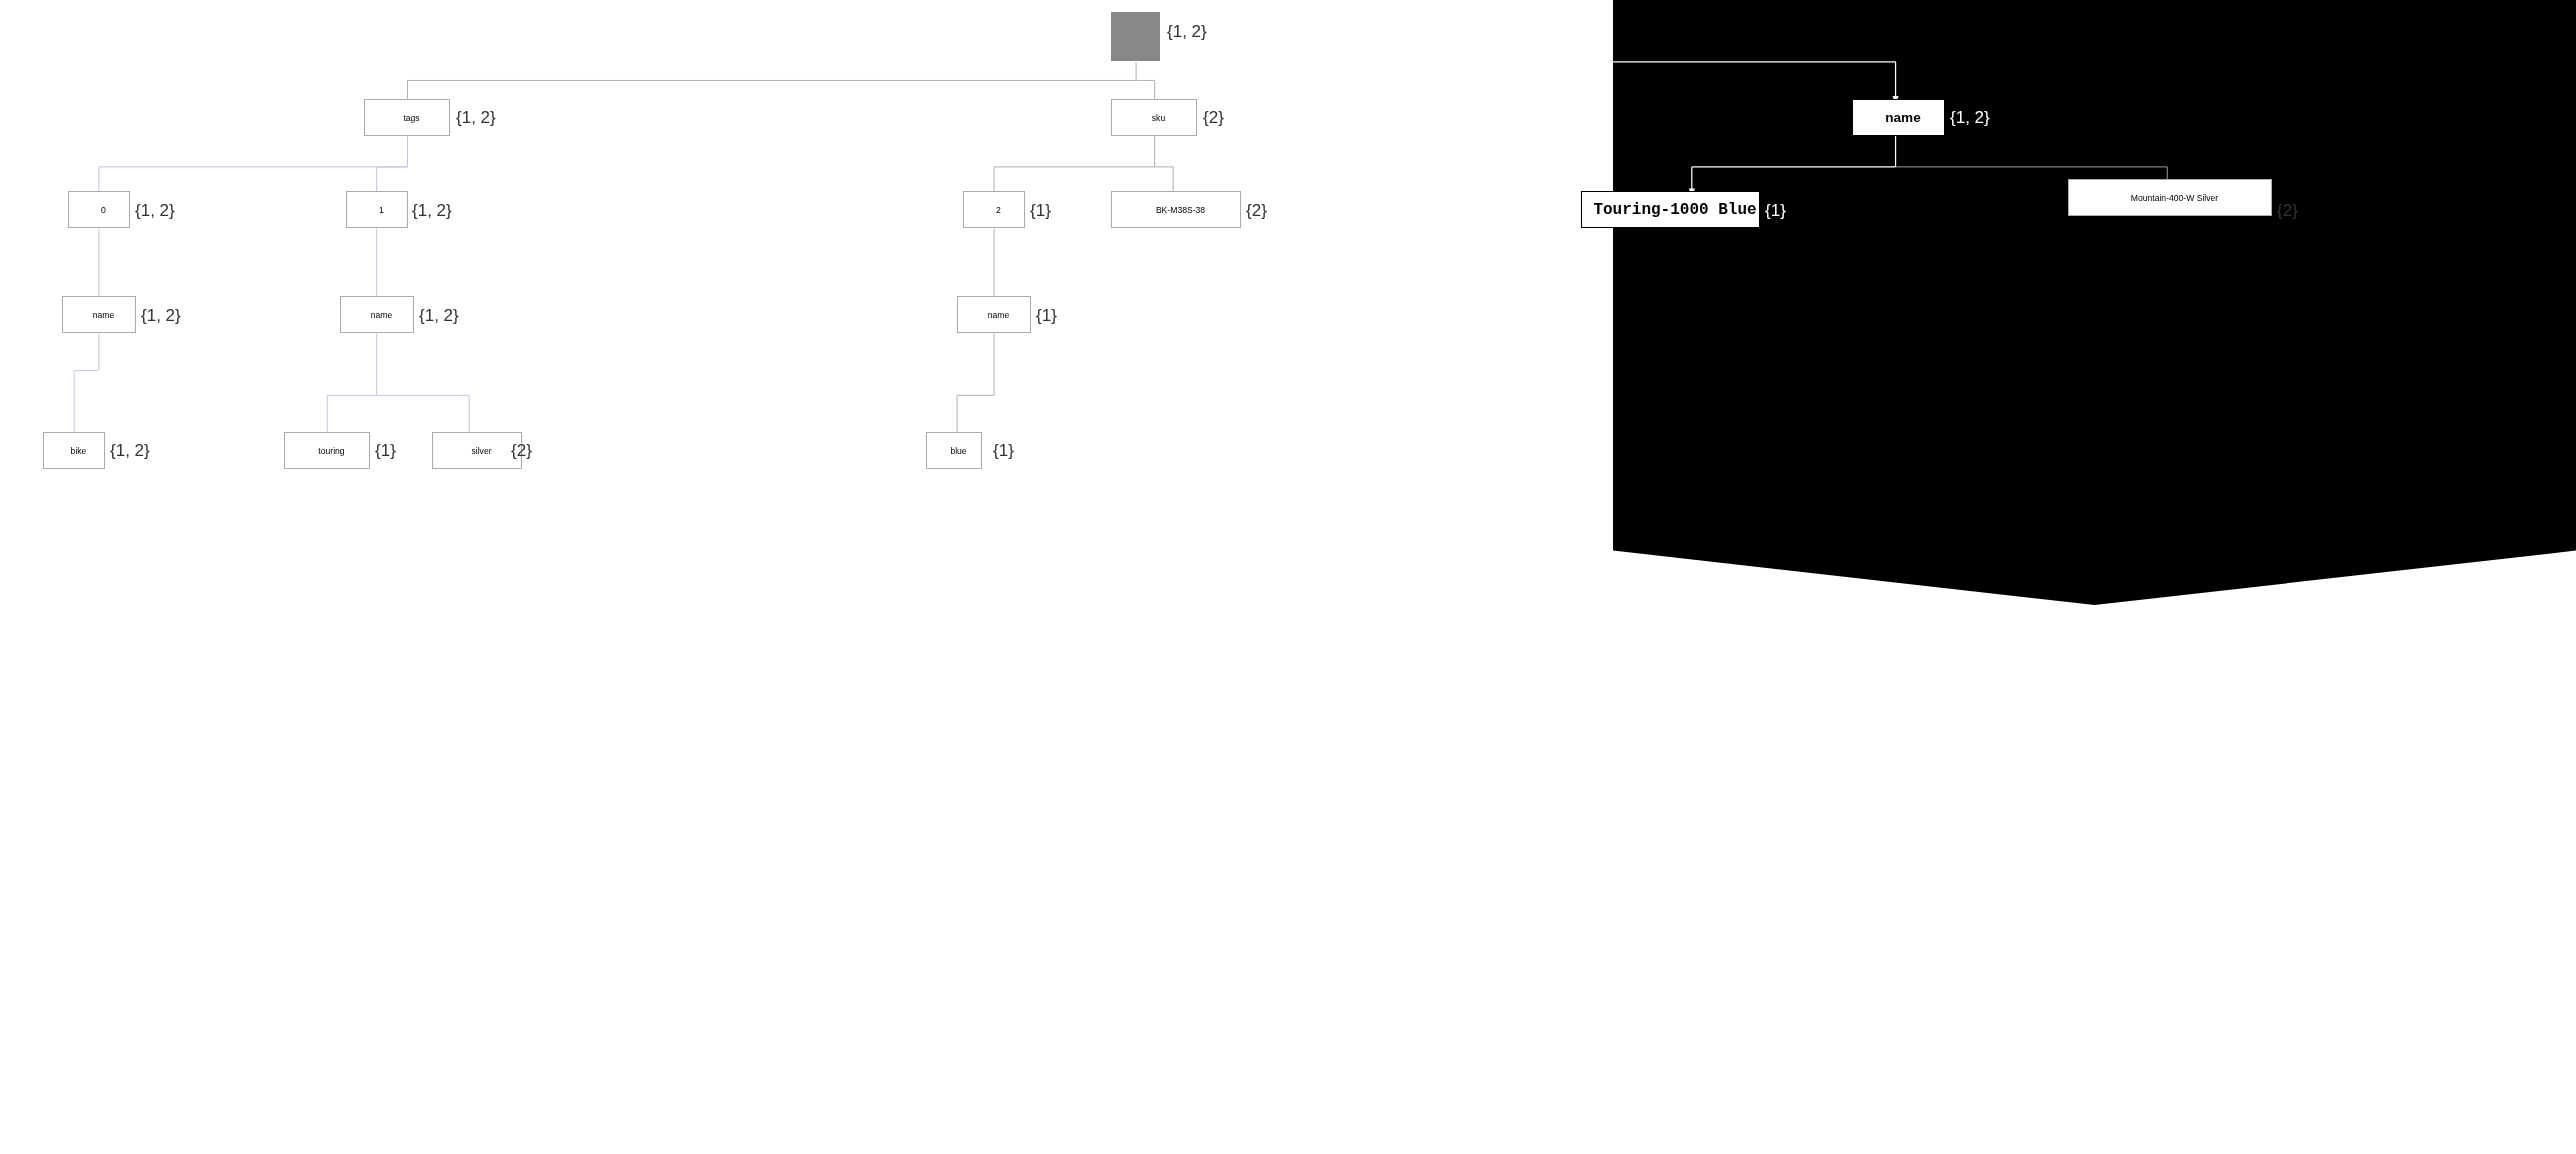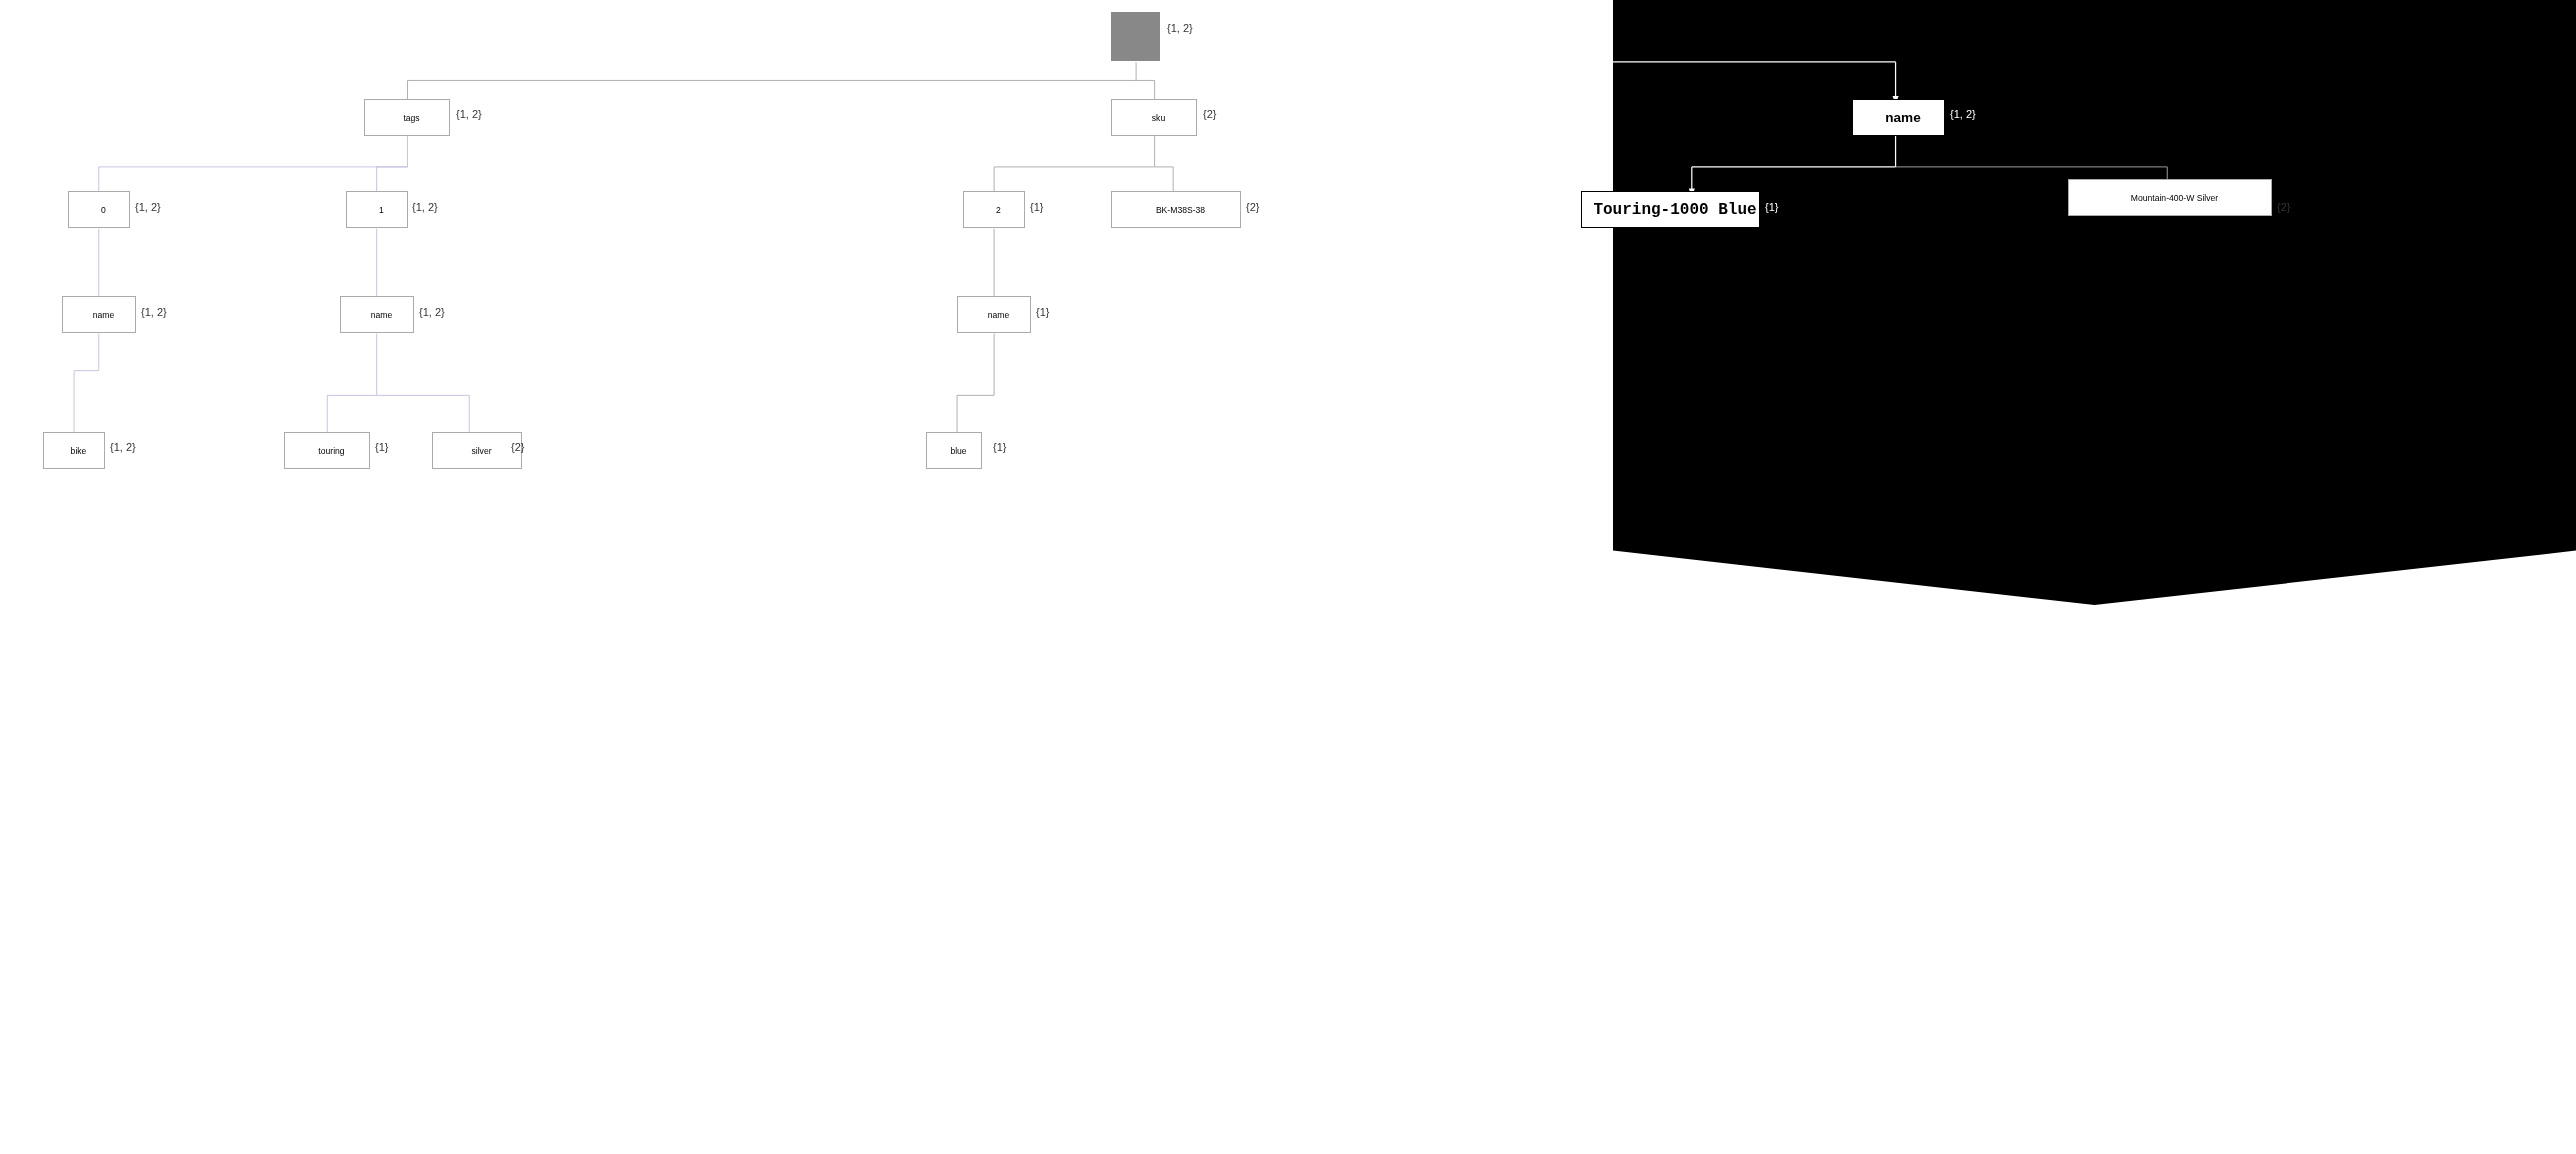--- a/index.html
+++ b/index.html
@@ -68,21 +68,21 @@
     .node.root {
       background: #888;
       border: none;
       width: 49px;
       height: 49px;
     }
 
     .badge {
       position: absolute;
       color: #bbb;
-      font-size: 11px;
+      font-size: 17px;
       z-index: 10;
       white-space: nowrap;
     }
 
     .badge.dark {
       color: #333;
     }
 
     .badge.white {
       color: #fff;

